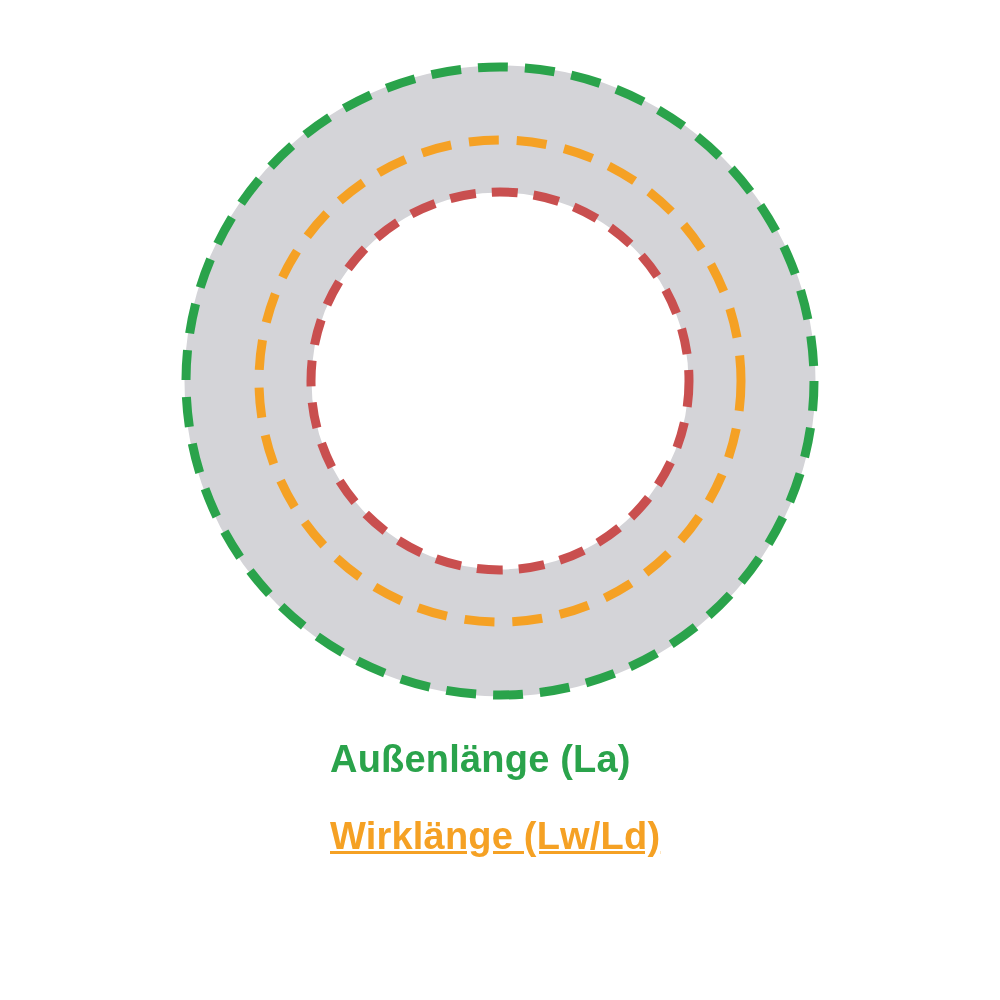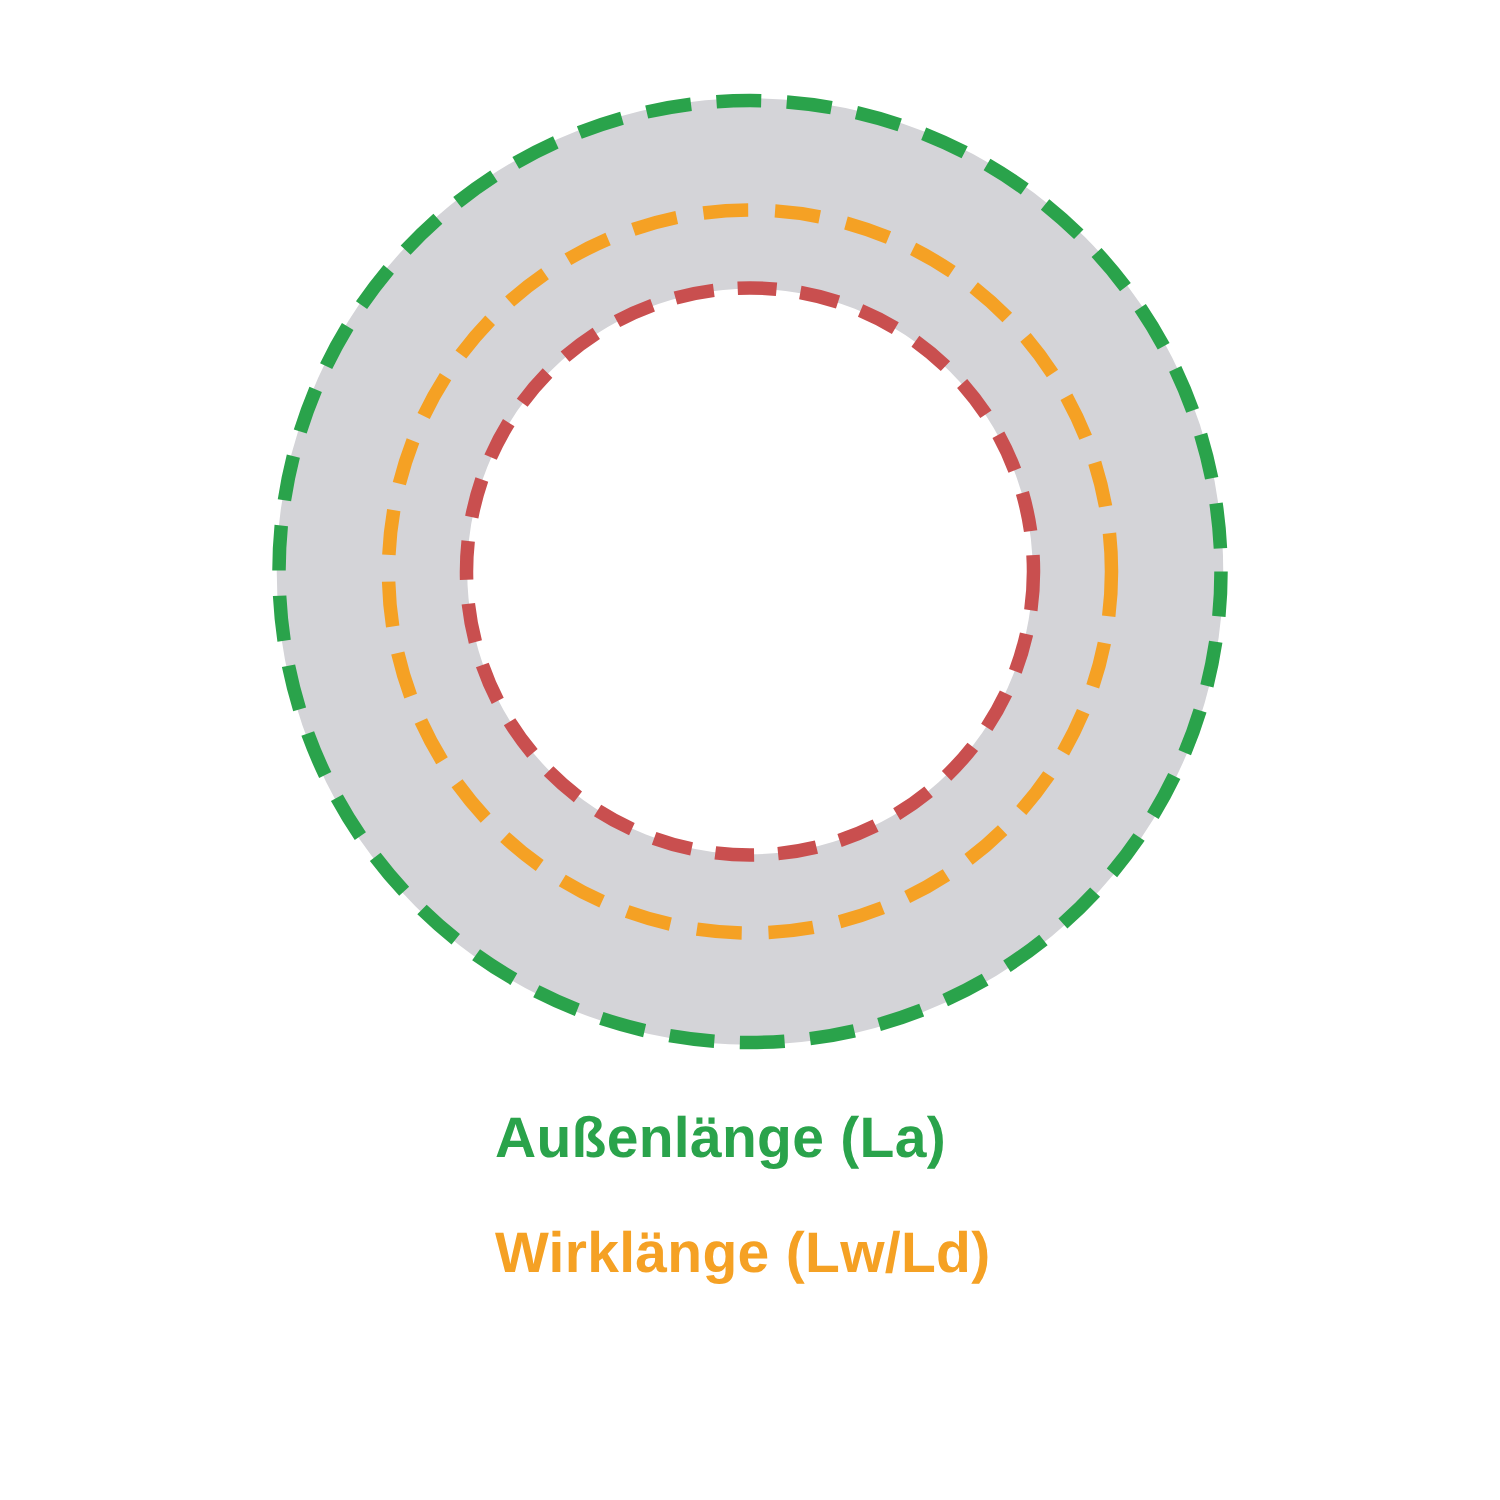--- a/index.html
+++ b/index.html
@@ -47,16 +47,16 @@
 
     <circle cx="500" cy="381" r="314" fill="none" stroke-width="9" stroke-dasharray="30 17" stroke-linecap="butt" stroke="#2aa34b"></circle>
 
     <circle cx="500" cy="381" r="241" fill="none" stroke-width="9" stroke-dasharray="30 18" stroke-linecap="butt" stroke="#f5a124"></circle>
 
     <circle cx="500" cy="381" r="189" fill="none" stroke-width="9" stroke-dasharray="26 16" stroke-linecap="butt" stroke="#c94f4f"></circle>
   </svg>
 
   <div class="legend">
     <div class="legend-item" style="color: rgb(42, 163, 75);">Außenlänge (La)</div>
-    <div class="legend-item" style="color: rgb(245, 161, 36);">Wirklänge (Lw/Ld)</div>
+    <div class="legend-item" style="color: rgb(245, 161, 36); text-decoration: underline;">Wirklänge (Lw/Ld)</div>
   </div>
 
 </div>
 
 </body></html>

